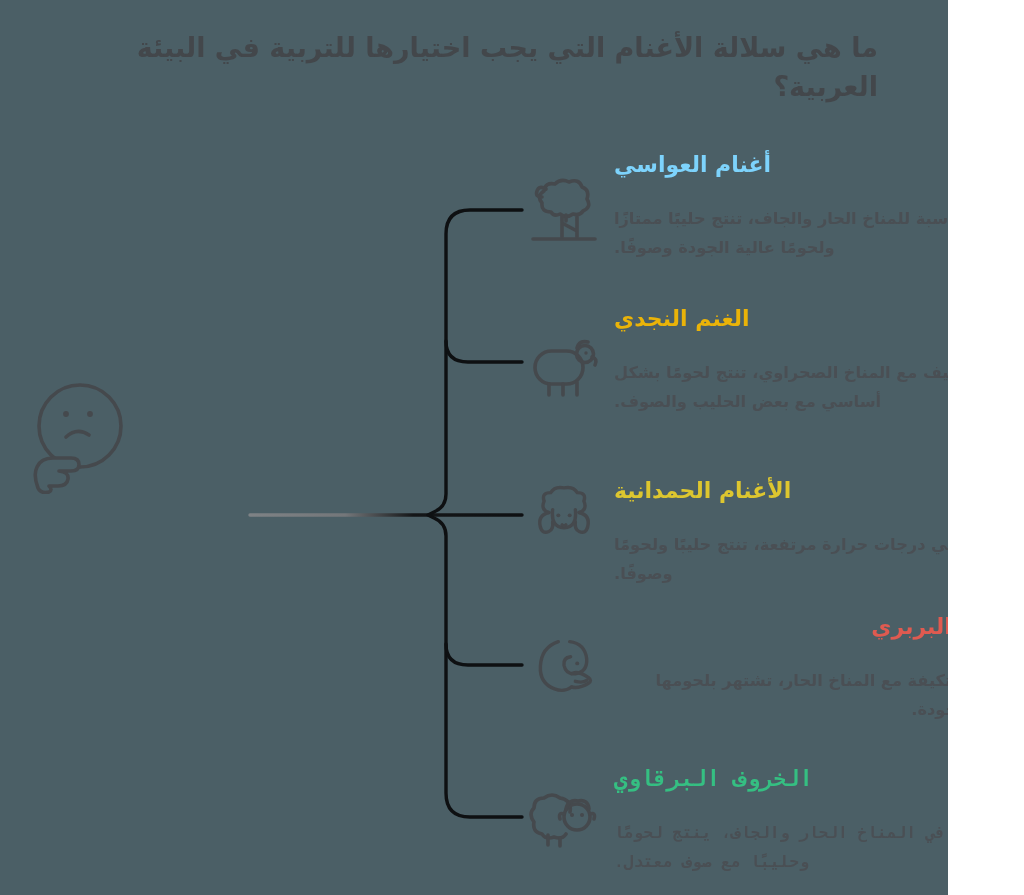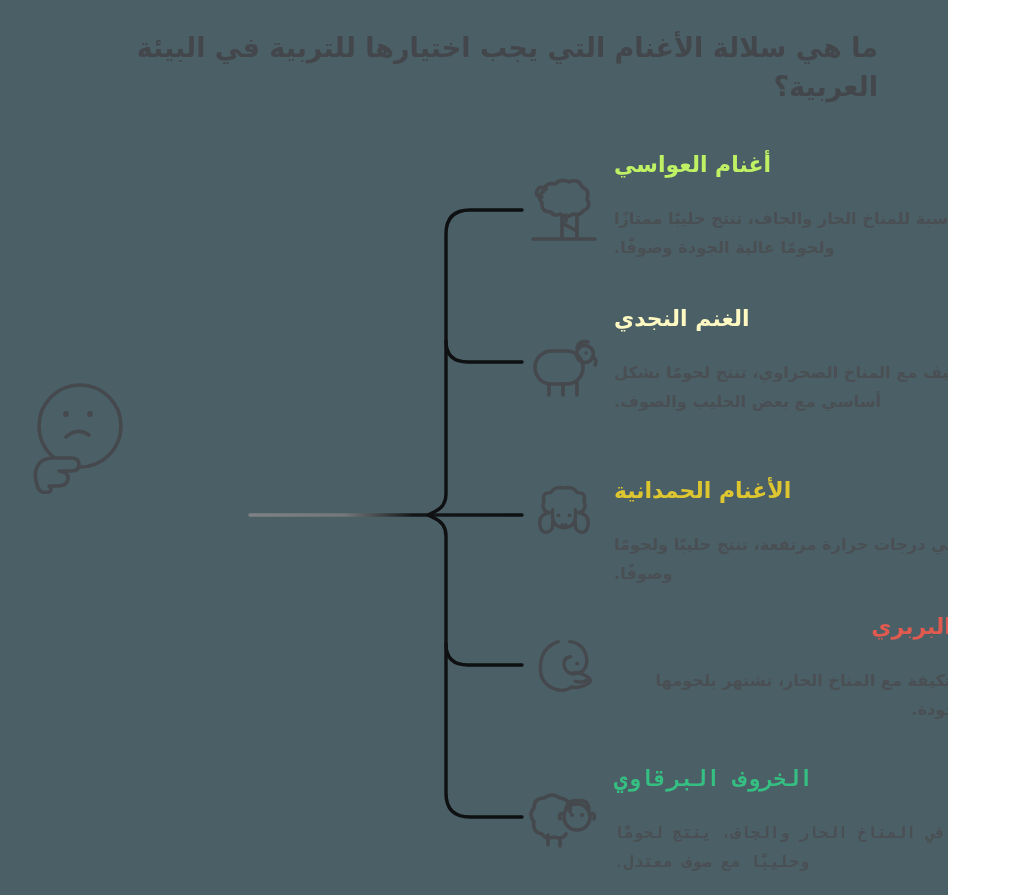--- a/index.html
+++ b/index.html
@@ -128,26 +128,26 @@
       <path class="stroke" d="M40 21 Q42 11 52 13 Q62 11 63 21"></path>
       <path class="stroke" d="M38 26 Q32 24 34 31"></path>
       <path class="stroke" d="M64 26 Q70 24 68 31"></path>
       <circle class="dot" cx="46" cy="27" r="2"></circle>
       <circle class="dot" cx="56" cy="27" r="2"></circle>
       <path class="stroke" d="M22 47 V57 M34 50 V58"></path>
     </svg>
   </div>
 
   <div class="branch-text" style="top:150px;">
-    <div class="branch-heading" style="color: #bef264;">أغنام العواسي</div>
+    <div class="branch-heading" style="color: #7dd3fc;">أغنام العواسي</div>
     <p class="branch-desc">مناسبة للمناخ الحار والجاف، تنتج حليبًا ممتازًا ولحومًا عالية الجودة وصوفًا.</p>
   </div>
 
   <div class="branch-text" style="top:304px;">
-    <div class="branch-heading" style="color: #fef9c3;">الغنم النجدي</div>
+    <div class="branch-heading" style="color: #eab308;">الغنم النجدي</div>
     <p class="branch-desc">تتكيف مع المناخ الصحراوي، تنتج لحومًا بشكل أساسي مع بعض الحليب والصوف.</p>
   </div>
 
   <div class="branch-text" style="top:476px;">
     <div class="branch-heading" style="color: rgb(221, 198, 47);">الأغنام الحمدانية</div>
     <p class="branch-desc">تعيش في درجات حرارة مرتفعة، تنتج حليبًا ولحومًا وصوفًا.</p>
   </div>
 
   <div class="branch-text" style="top:612px;text-align:right;">
     <div class="branch-heading" style="color: rgb(224, 90, 80);">الغنم البربري</div>

